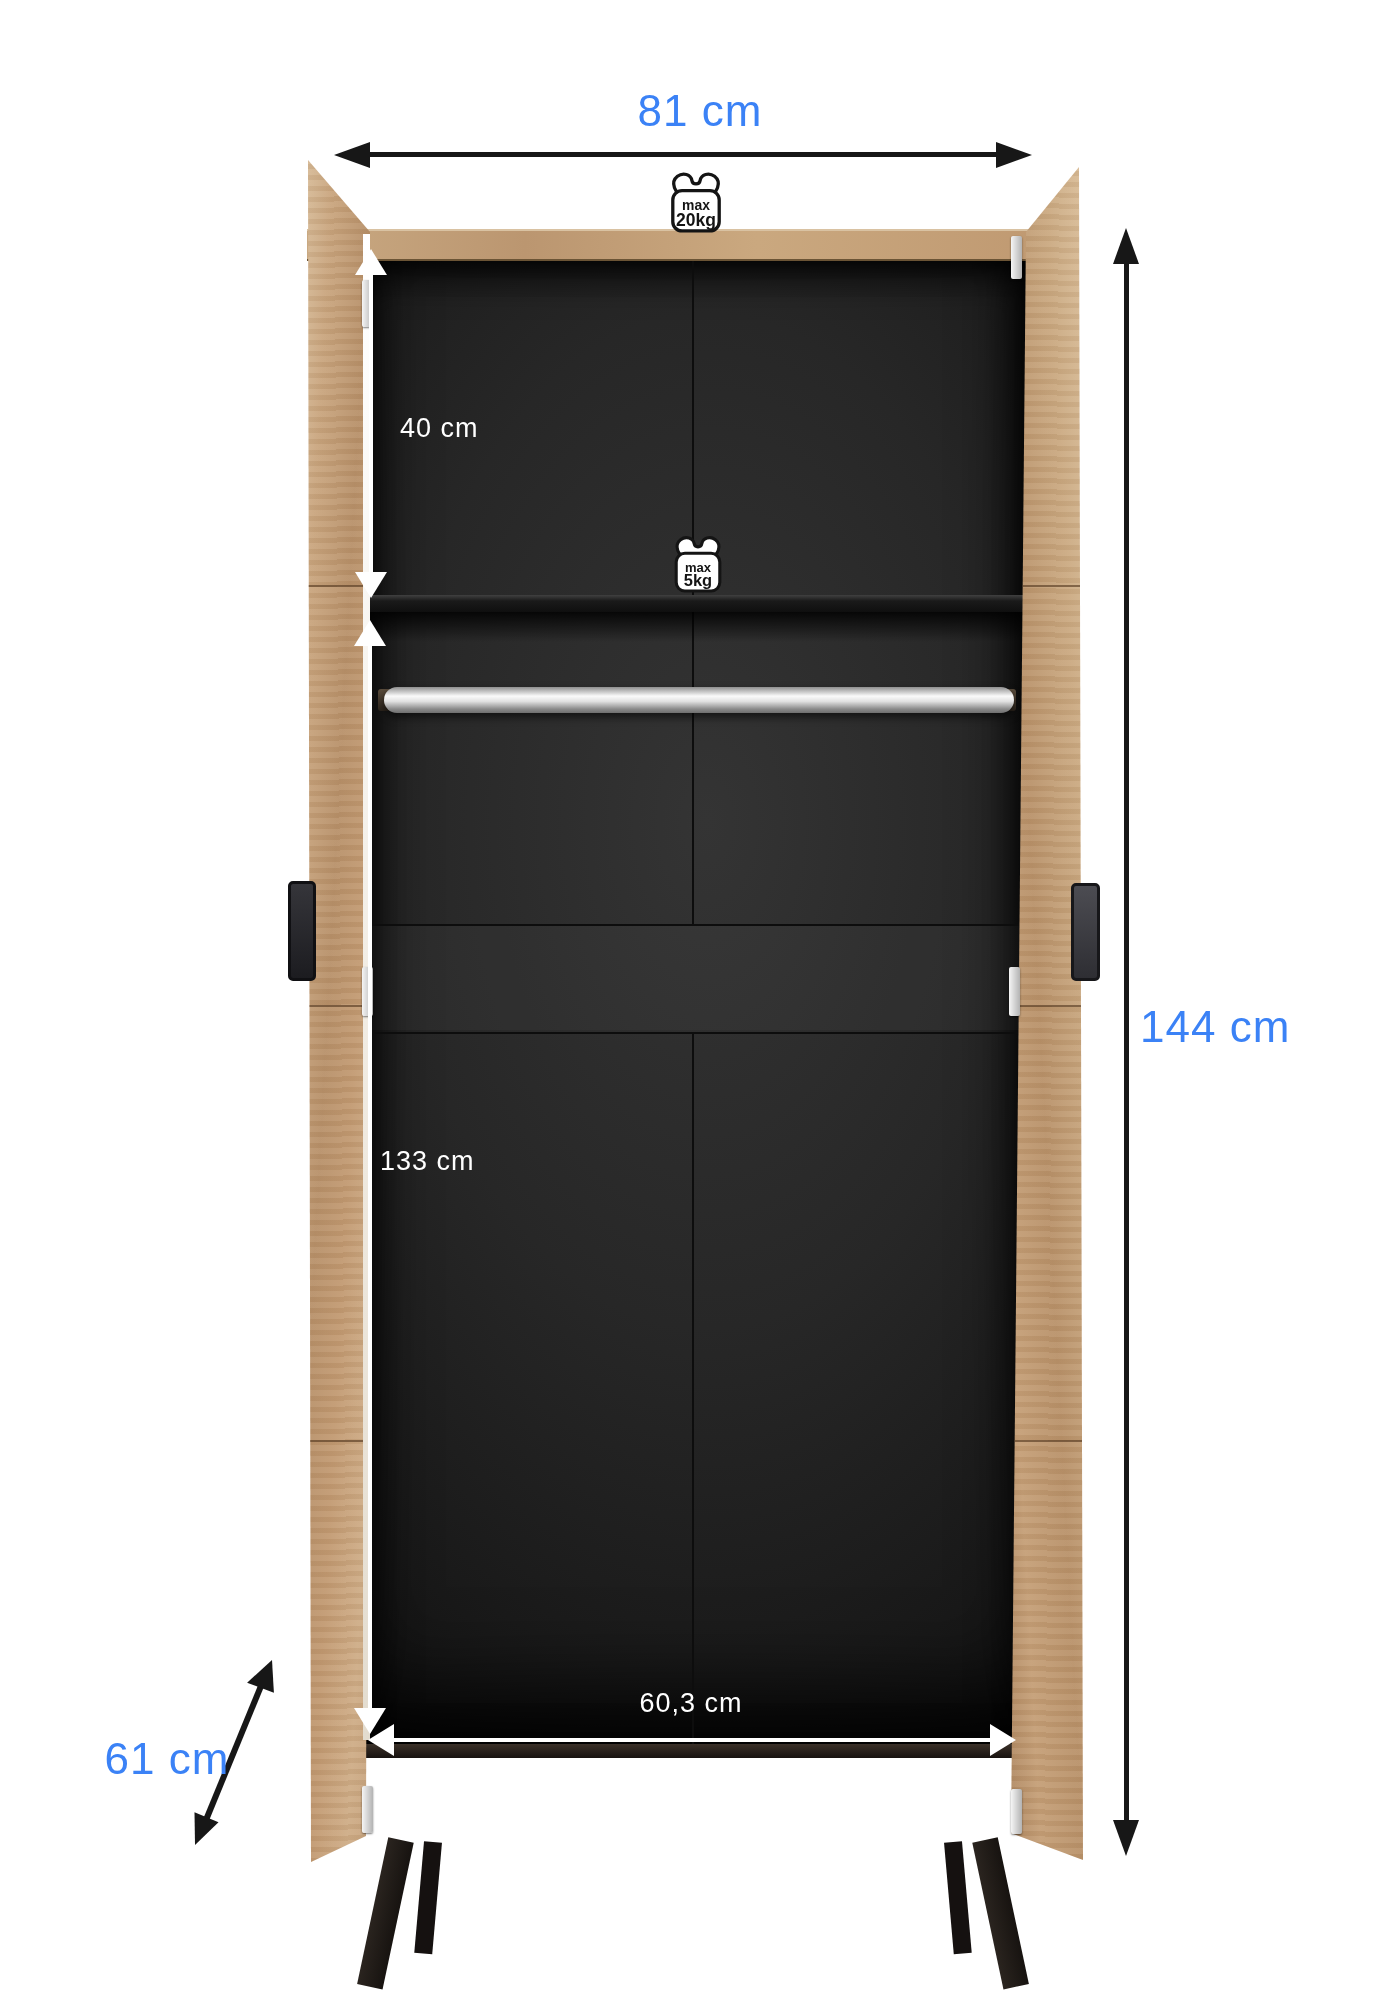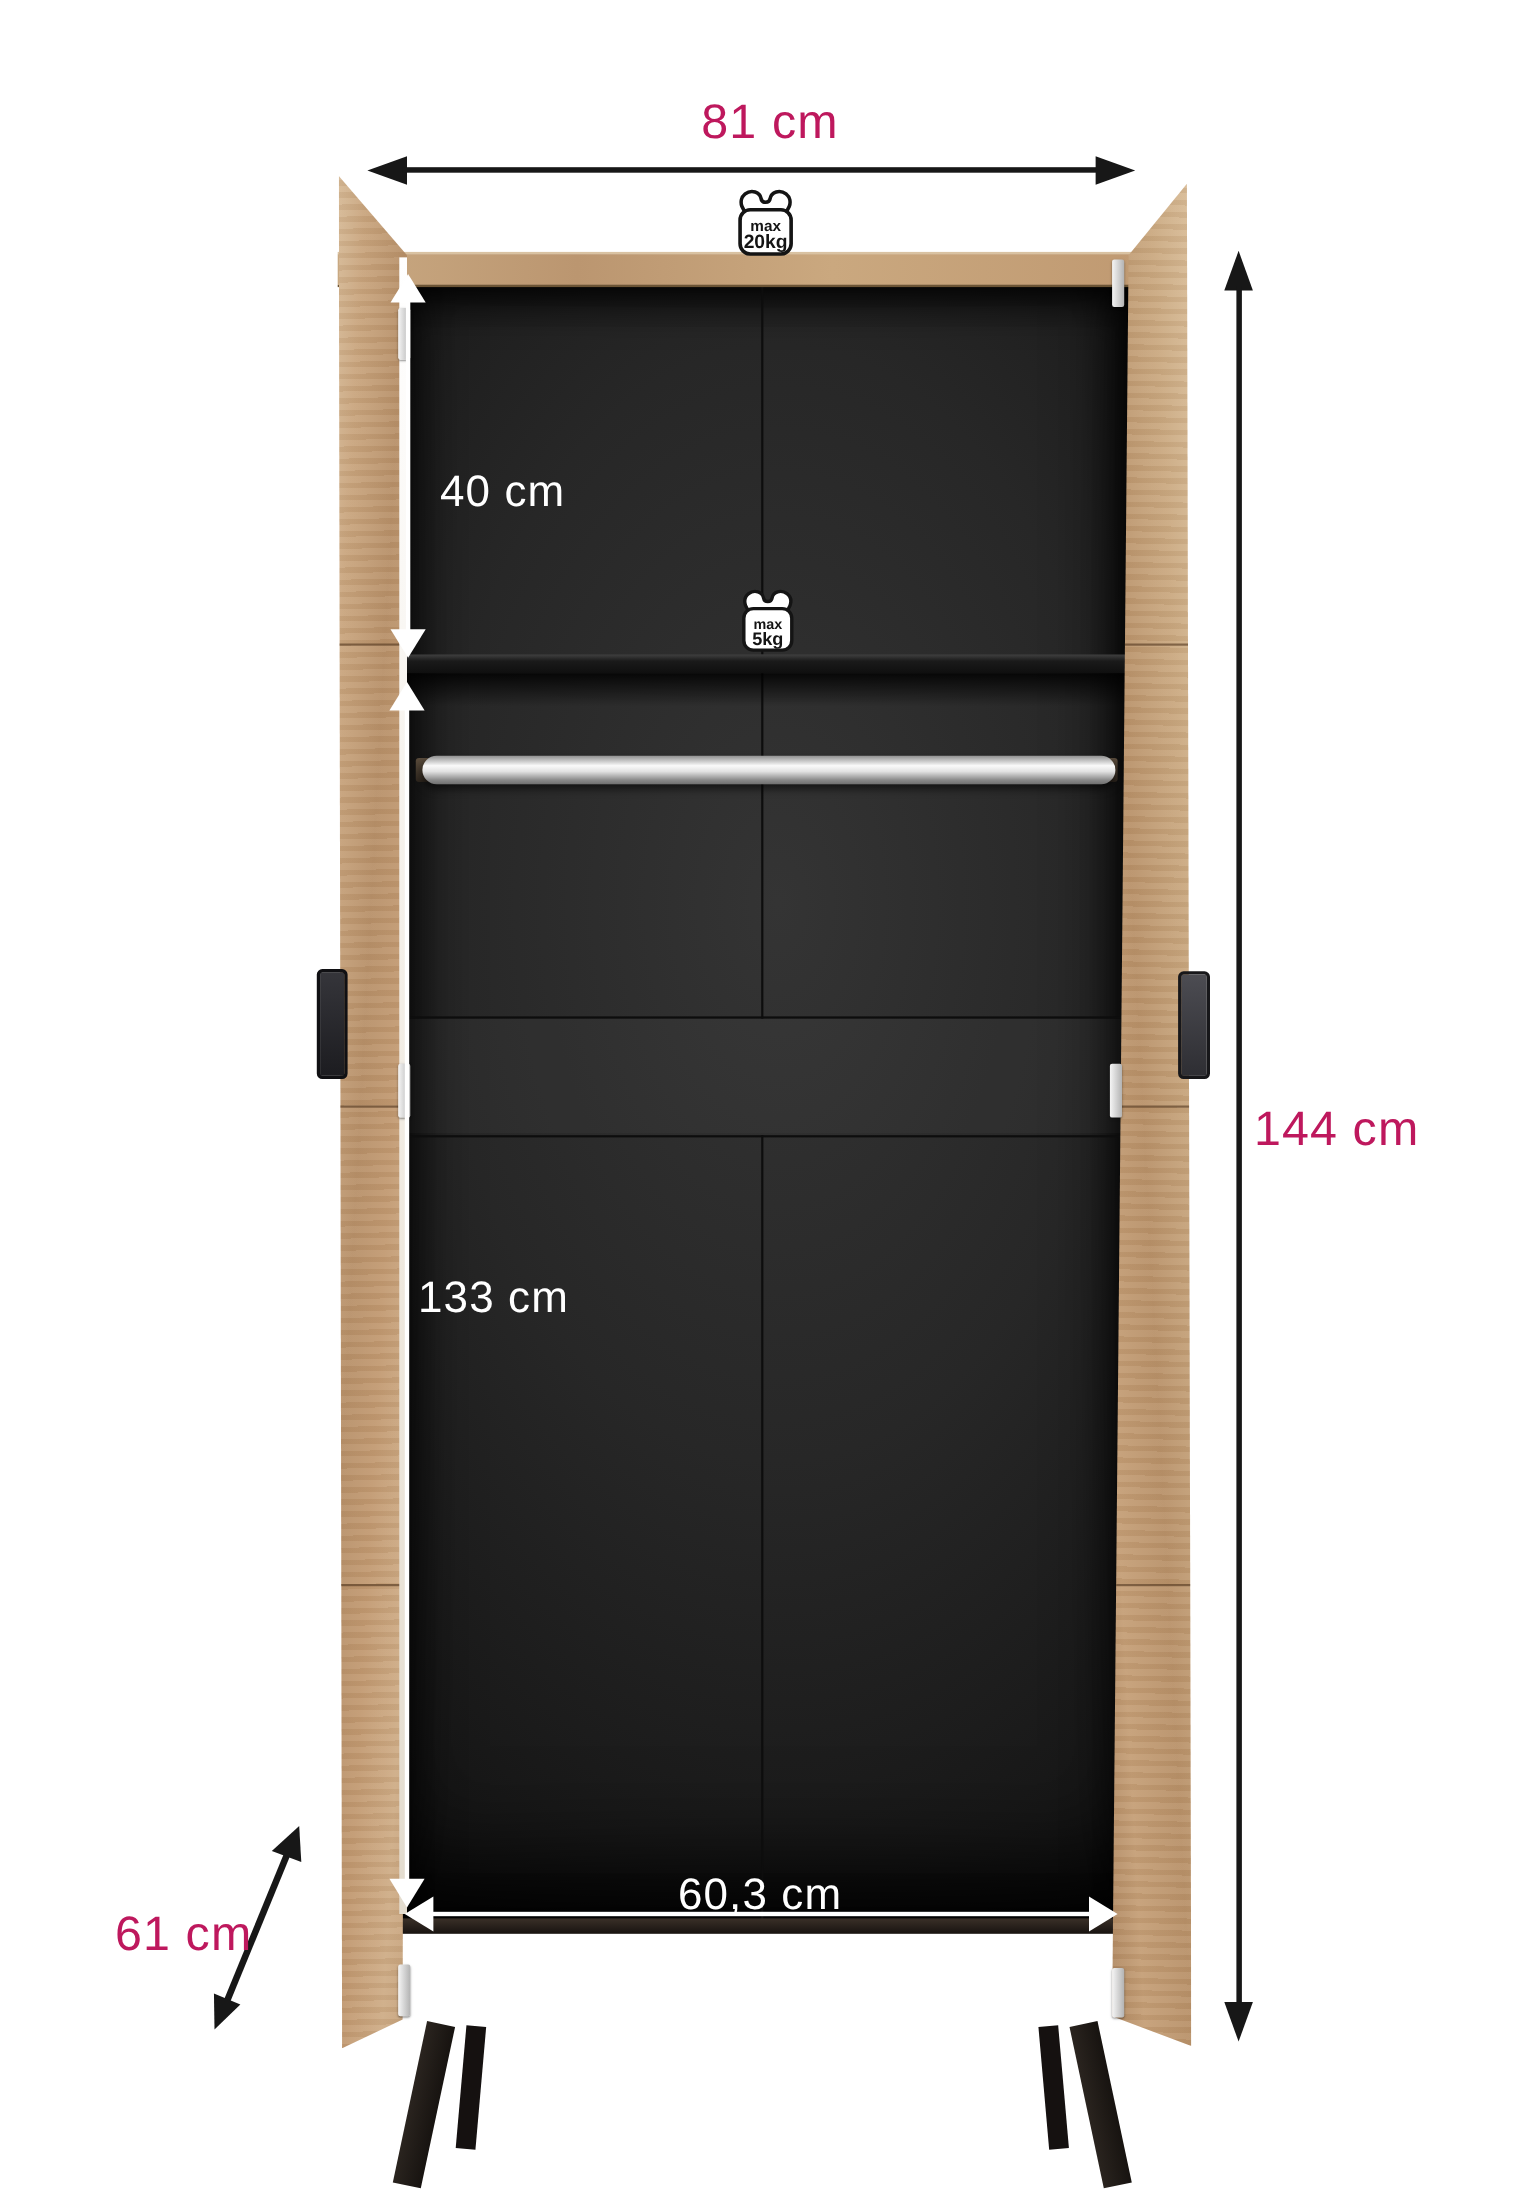--- a/index.html
+++ b/index.html
@@ -1,22 +1,22 @@
 <!DOCTYPE html>
 <html><head>
 <meta charset="utf-8">
 <style>
   html,body{margin:0;padding:0;background:#ffffff;}
   #canvas{position:relative;width:1386px;height:2000px;background:#ffffff;overflow:hidden;
           font-family:"Liberation Sans", sans-serif;}
   .abs{position:absolute;}
 
   
-  .dim-label-black{color:#be185d;font-size:44px;letter-spacing:1px;white-space:nowrap;}
-  .dim-label-white{color:#ffffff;font-size:40px;letter-spacing:1px;white-space:nowrap;margin-top:12px;}
+  .dim-label-black{color:#3b82f6;font-size:44px;letter-spacing:1px;white-space:nowrap;}
+  .dim-label-white{color:#ffffff;font-size:27px;letter-spacing:1px;white-space:nowrap;}
 
   
   .bline-h{background:#171717;height:5px;}
   .bline-v{background:#171717;width:5px;}
   .ah{width:0;height:0;}
   .ah-left-b {border-top:13px solid transparent;border-bottom:13px solid transparent;border-right:36px solid #171717;}
   .ah-right-b{border-top:13px solid transparent;border-bottom:13px solid transparent;border-left:36px solid #171717;}
   .ah-up-b   {border-left:13px solid transparent;border-right:13px solid transparent;border-bottom:36px solid #171717;}
   .ah-down-b {border-left:13px solid transparent;border-right:13px solid transparent;border-top:36px solid #171717;}
 

